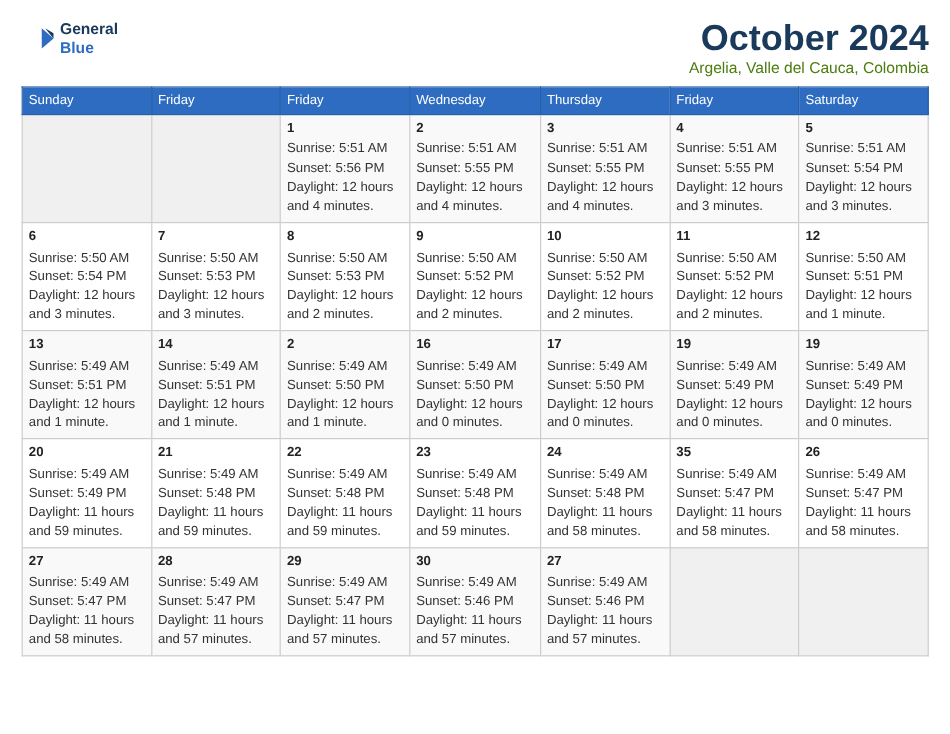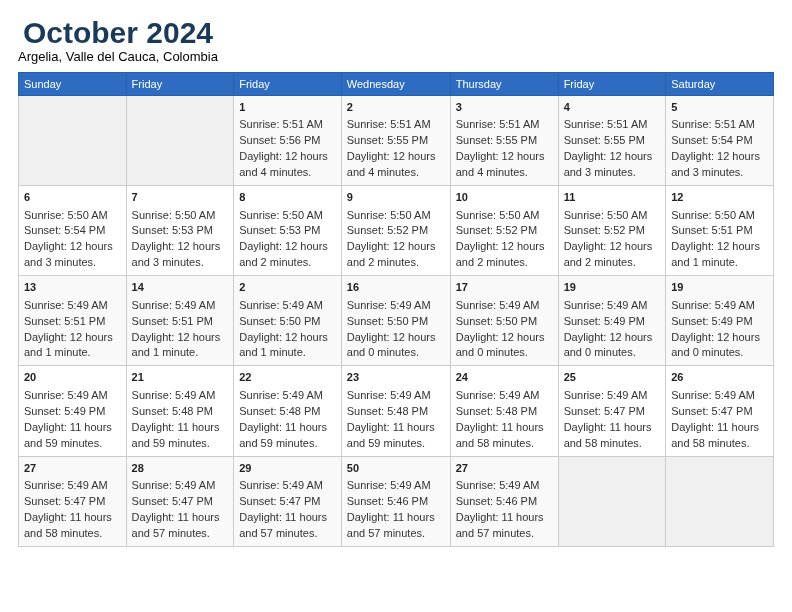--- a/index.html
+++ b/index.html
@@ -25,31 +25,31 @@
     .logo {
       display: flex;
       align-items: center;
       gap: 4px;
     }
     .logo-icon {
       width: 28px;
       height: 28px;
     }
     .title-block {
-      text-align: center;
+      text-align: right;
     }
     .month-title {
       font-size: 30px;
       font-weight: bold;
       color: #1a3a5c;
       line-height: 1.1;
     }
     .subtitle {
       font-size: 13px;
-      color: #000000;
+      color: #4d7c0f;
     }
     .calendar {
       width: 100%;
       border-collapse: collapse;
       font-size: 9.5px;
     }
     .calendar thead th {
       background: #2d6cc0;
       color: #fff;
       text-align: left;
@@ -88,20 +88,31 @@
     }
     .empty-cell {
       background: #f0f0f0 !important;
     }
   </style>
 </head>
 <body>
 
 <div class="page">
   <div class="header">
+    <div class="logo">
+      <svg class="logo-icon" viewBox="0 0 40 40">
+        <rect x="0" y="0" width="40" height="40" fill="white"></rect>
+        <polygon points="24,8 38,20 24,32" fill="#2d6cc0"></polygon>
+        <polygon points="28,8 38,14 38,20" fill="#1a3a5c"></polygon>
+      </svg>
+      <div>
+        <div style="font-size:13px;font-weight:bold;color:#1a3a5c;line-height:1.2;">General</div>
+        <div style="font-size:13px;font-weight:bold;color:#2d6cc0;line-height:1.2;">Blue</div>
+      </div>
+    </div>
     <div class="title-block">
       <div class="month-title">October 2024</div>
       <div class="subtitle">Argelia, Valle del Cauca, Colombia</div>
     </div>
   </div>
 
   <table class="calendar">
     <thead>
       <tr>
         <th>Sunday</th>
@@ -285,21 +296,21 @@
 and 59 minutes.</div>
           </td>
           <td>
             <span class="day-num">24</span>
             <div class="day-info" style="white-space: pre-wrap;">Sunrise: 5:49 AM
 Sunset: 5:48 PM
 Daylight: 11 hours
 and 58 minutes.</div>
           </td>
           <td>
-            <span class="day-num">25</span>
+            <span class="day-num">35</span>
             <div class="day-info" style="white-space: pre-wrap;">Sunrise: 5:49 AM
 Sunset: 5:47 PM
 Daylight: 11 hours
 and 58 minutes.</div>
           </td>
           <td>
             <span class="day-num">26</span>
             <div class="day-info" style="white-space: pre-wrap;">Sunrise: 5:49 AM
 Sunset: 5:47 PM
 Daylight: 11 hours
@@ -322,21 +333,21 @@
 and 57 minutes.</div>
           </td>
           <td>
             <span class="day-num">29</span>
             <div class="day-info" style="white-space: pre-wrap;">Sunrise: 5:49 AM
 Sunset: 5:47 PM
 Daylight: 11 hours
 and 57 minutes.</div>
           </td>
           <td>
-            <span class="day-num">50</span>
+            <span class="day-num">30</span>
             <div class="day-info" style="white-space: pre-wrap;">Sunrise: 5:49 AM
 Sunset: 5:46 PM
 Daylight: 11 hours
 and 57 minutes.</div>
           </td>
           <td>
             <span class="day-num">27</span>
             <div class="day-info" style="white-space: pre-wrap;">Sunrise: 5:49 AM
 Sunset: 5:46 PM
 Daylight: 11 hours

